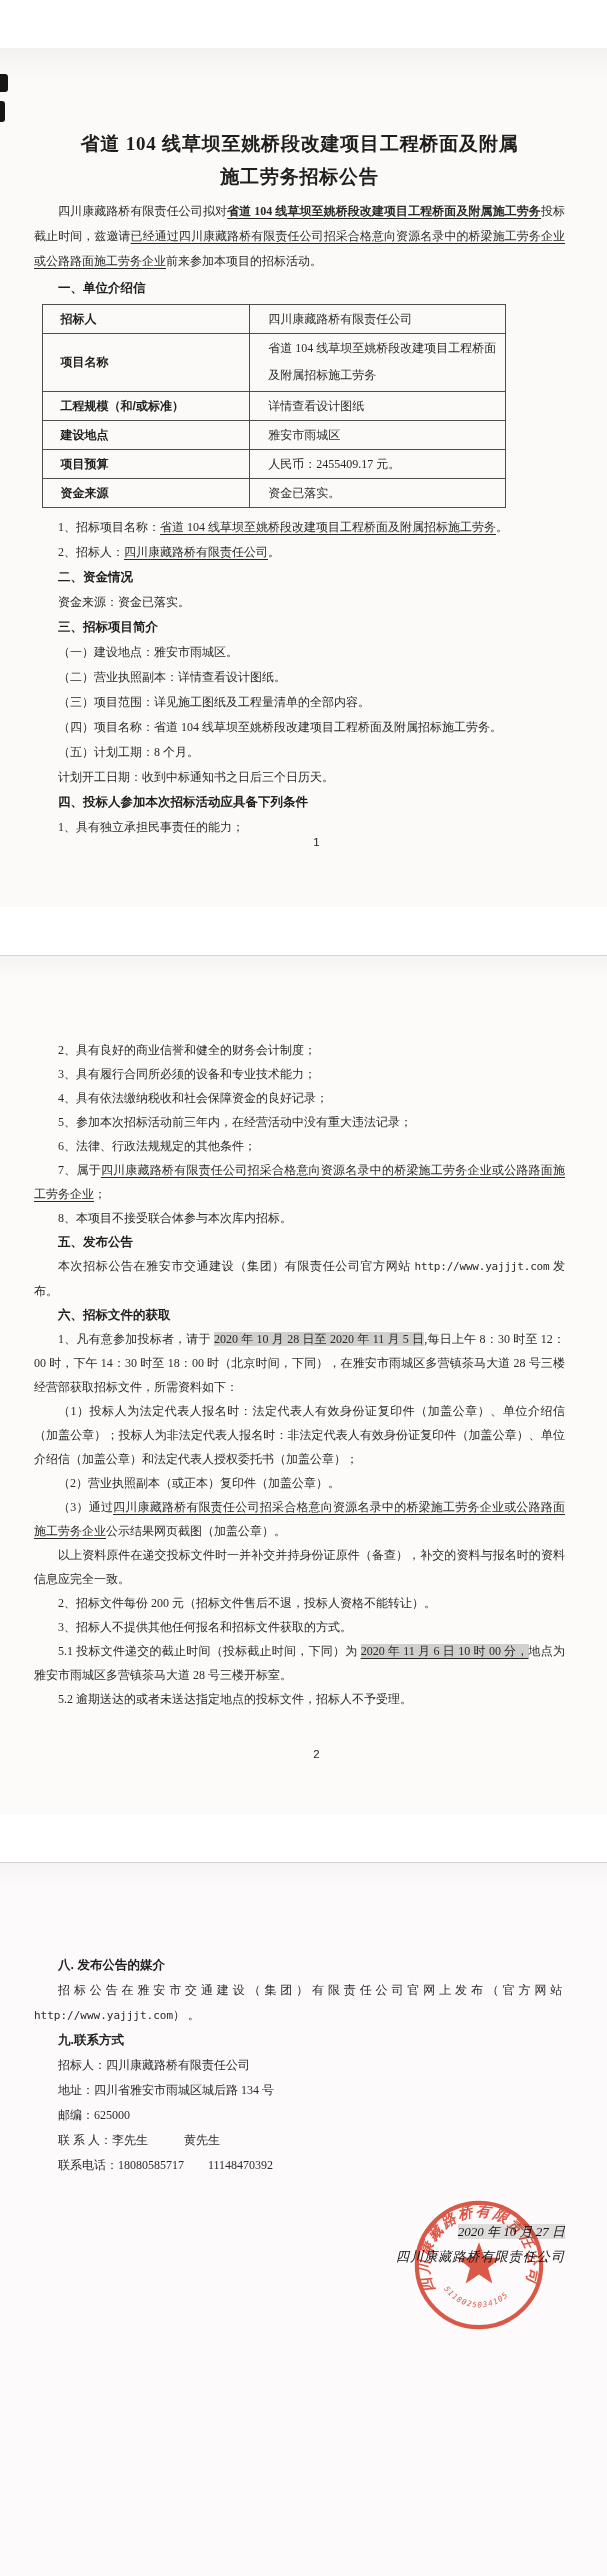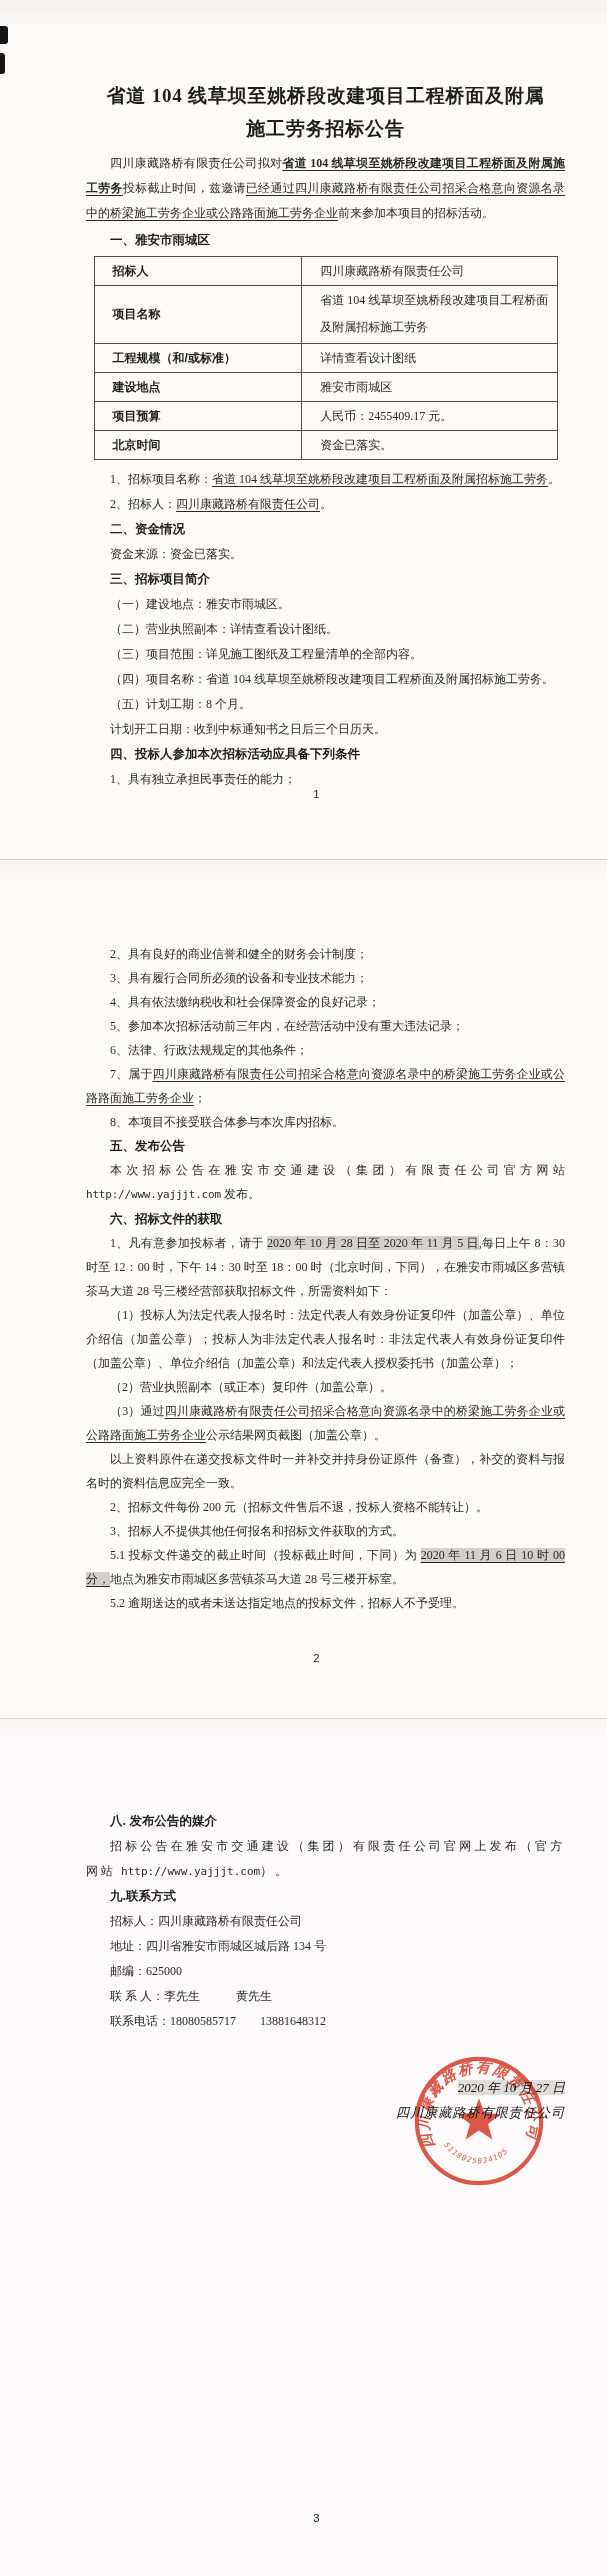--- a/index.html
+++ b/index.html
@@ -1,18 +1,18 @@
 <!DOCTYPE html>
 <html style="font-size:12px"><head>
 <meta charset="utf-8">
 <style>
   html,body{margin:0;padding:0;background:#ffffff;}
   .doc{width:607px;margin:0;font-family:"Liberation Serif",serif;color:#2a2a2a;}
   .page{position:relative;width:607px;box-sizing:border-box;background:#fbfaf8;overflow:hidden;
-        padding-left:86px;padding-right:42px;font-size:12px;line-height:25px;}
+        padding-left:34px;padding-right:42px;font-size:12px;line-height:25px;margin-top:48px;}
   .page-1{height:859px;padding-top:79px;background:linear-gradient(180deg,#f4f2f1 0,#fbfaf8 30px,#fbfaf8 100%);}
   .page-2{height:859px;padding-top:82px;line-height:24px;border-top:1.5px solid #d7d3d0;background:linear-gradient(180deg,#f6f4f3 0,#fcfbfa 23px,#fcfbfa 100%);}
   .page-3{height:858px;padding-top:90px;line-height:25px;border-top:1.5px solid #d7d3d0;background:linear-gradient(180deg,#f7f4f4 0,#fcfafb 23px,#fcfafb 100%);}
   .doc-title{margin:0 0 6px 0;text-align:center;font-size:19px;line-height:33px;font-weight:700;
              font-family:"Liberation Serif",serif;color:#1e1e1e;letter-spacing:0.8px;}
   .para{margin:0;text-align:justify;}
   .indent{text-indent:24px;}
   .h{margin:0;font-family:"Liberation Sans",sans-serif;font-weight:700;font-size:12.5px;text-indent:24px;color:#1f1f1f;}
   .u{text-decoration:underline;text-underline-offset:3px;}
   .b{font-weight:700;}
@@ -42,21 +42,21 @@
 <div class="doc">
 
   <section class="page page-1">
     <span class="smudge sm1"></span>
     <span class="smudge sm2"></span>
 
     <h1 class="doc-title"><span>省道 104 线草坝至姚桥段改建项目工程桥面及附属</span><br><span>施工劳务招标公告</span></h1>
 
     <p class="para indent"><span>四川康藏路桥有限责任公司拟对</span><span class="b u">省道 104 线草坝至姚桥段改建项目工程桥面及附属施工</span><span class="b u">劳务</span><span>投标截止时间，兹邀请</span><span class="u">已经通过四川康藏路桥有限责任公司招采合格意向资源名录中的桥梁施工劳务企业或公路路面施工劳务企业</span><span>前来参加本项目的招标活动。</span></p>
 
-    <h2 class="h" style="margin-top:1.5px;">一、雅安市雨城区</h2>
+    <h2 class="h" style="margin-top:1.5px;">一、单位介绍信</h2>
 
     <table class="info-table">
       <tbody>
         <tr class="row-s">
           <td class="lbl">招标人</td>
           <td>四川康藏路桥有限责任公司</td>
         </tr>
         <tr class="row-d">
           <td class="lbl">项目名称</td>
           <td>省道 104 线草坝至姚桥段改建项目工程桥面及附属招标施工劳务</td>
@@ -67,21 +67,21 @@
         </tr>
         <tr class="row-s">
           <td class="lbl">建设地点</td>
           <td>雅安市雨城区</td>
         </tr>
         <tr class="row-s">
           <td class="lbl">项目预算</td>
           <td>人民币：2455409.17 元。</td>
         </tr>
         <tr class="row-s">
-          <td class="lbl">北京时间</td>
+          <td class="lbl">资金来源</td>
           <td>资金已落实。</td>
         </tr>
       </tbody>
     </table>
 
     <p class="para indent mt10"><span>1、招标项目名称：</span><span class="u">省道 104 线草坝至姚桥段改建项目工程桥面及附属招标施工劳务</span><span>。</span></p>
     <p class="para indent"><span>2、招标人：</span><span class="u">四川康藏路桥有限责任公司</span><span>。</span></p>
 
     <h2 class="h">二、资金情况</h2>
     <p class="para indent">资金来源：资金已落实。</p>
@@ -129,21 +129,21 @@
 
   <section class="page page-3">
     <h2 class="h">八. 发布公告的媒介</h2>
     <p class="para indent sp8"><span>招标公告在雅安市交通建设（集团）有限责任公司官网上发布（官方网站 </span><span class="url" style="letter-spacing:0;">http://www.yajjjt.com</span><span>）。</span></p>
 
     <h2 class="h">九.联系方式</h2>
     <p class="para indent">招标人：四川康藏路桥有限责任公司</p>
     <p class="para indent">地址：四川省雅安市雨城区城后路 134 号</p>
     <p class="para indent">邮编：625000</p>
     <p class="para indent">联 系 人：李先生　　　黄先生</p>
-    <p class="para indent">联系电话：18080585717　　13881648312</p>
+    <p class="para indent">联系电话：18080585717　　11148470392</p>
 
     <div class="seal-area">
       <div class="seal-date"><span class="hl-light">2020 年 10 月 27 日</span></div>
       <div class="seal-company">四川康藏路桥有限责任公司</div>
       <svg class="seal-svg" viewBox="0 0 190 190" aria-hidden="true" style="font-size:16px">
         <circle cx="95" cy="95" r="82" fill="none" stroke="#d8432f" stroke-width="5.5"></circle>
         <polygon points="95,65 102.3,84.9 123.5,85.7 106.9,98.9 112.6,119.3 95,107.5 77.4,119.3 83.1,98.9 66.5,85.7 87.7,84.9" fill="#d8432f"></polygon>
         <defs>
           <path id="arcTop" d="M 37.6 129 A 66 66 0 1 1 152.4 129" fill="none"></path>
           <path id="arcBottom" d="M 46.5 123 A 56 56 0 0 0 143.5 123" fill="none"></path>

